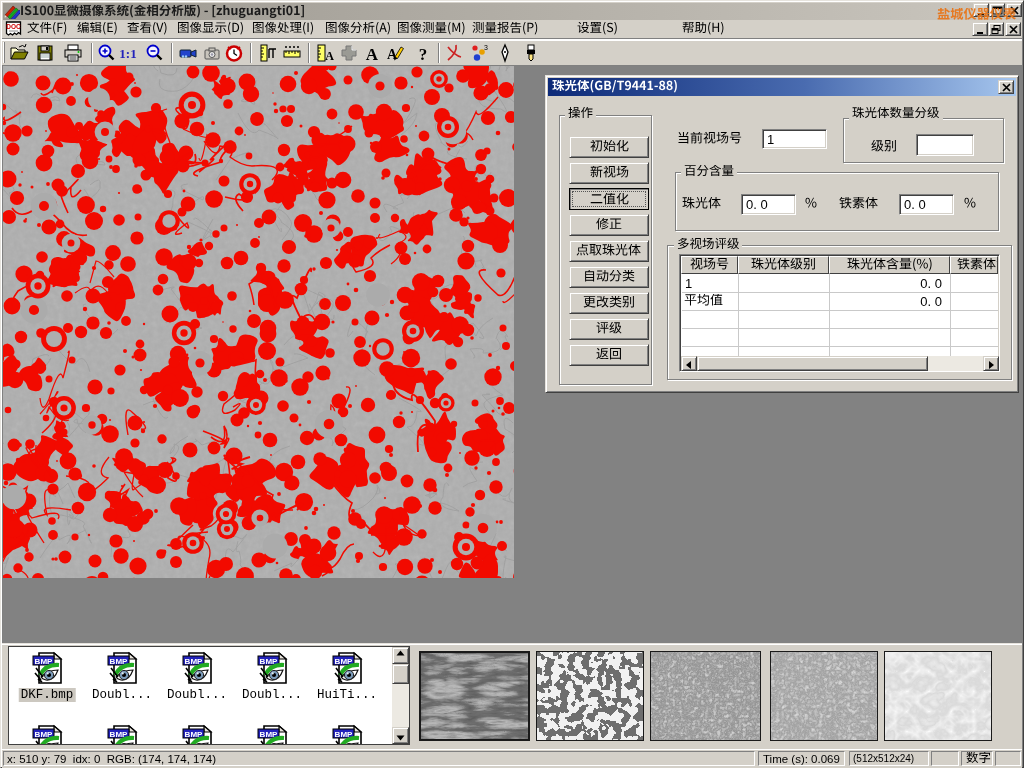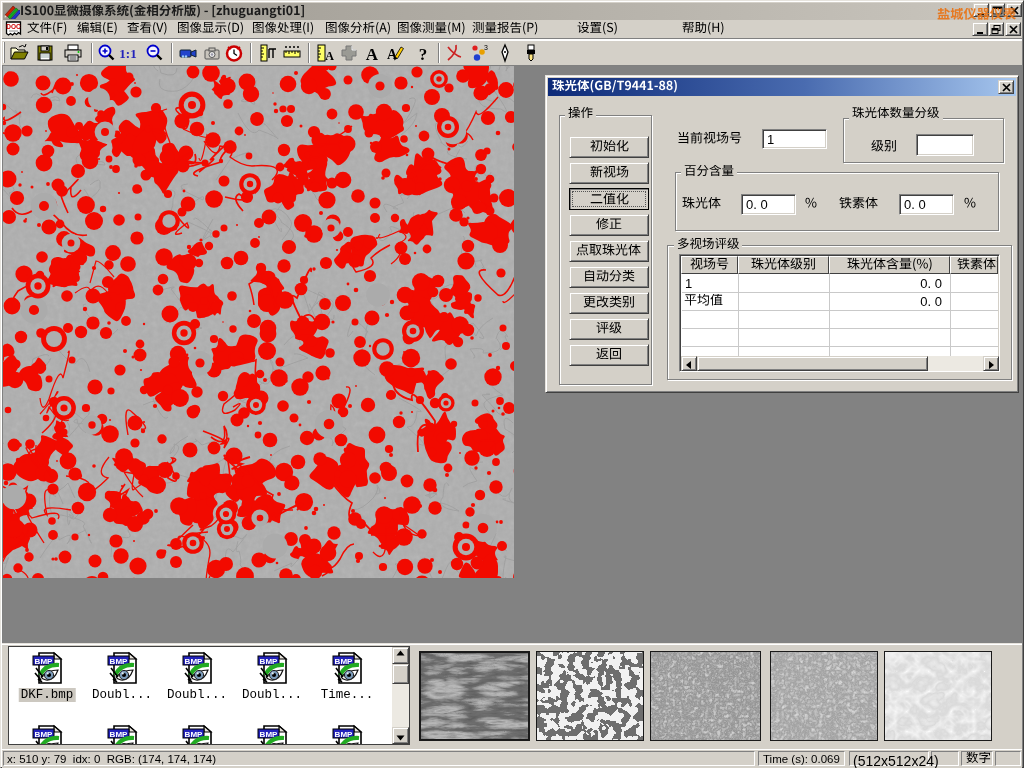--- a/index.html
+++ b/index.html
@@ -1504,21 +1504,21 @@
       <rect x="1" y="5" width="21" height="9" fill="#2222bb" stroke="#000"></rect>
       <text x="11.5" y="12.5" font-family="Liberation Sans" font-size="8" font-weight="bold" fill="#fff" text-anchor="middle">BMP</text>
       <path d="M8 24 Q14 13 27 14" fill="none" stroke="#22aa22" stroke-width="4.2"></path>
       <path d="M9 26 Q16 19 26 19 Q22 30 14 29 Q10 28 9 26 z" fill="#fff" stroke="#111" stroke-width="1.2"></path>
       <circle cx="17" cy="24" r="4.6" fill="#7a9ab8" stroke="#222"></circle>
       <circle cx="17" cy="24" r="2.1" fill="#000"></circle>
       <circle cx="15.7" cy="22.4" r="1.1" fill="#e8f0f8"></circle>
       <path d="M4 17 l7 9 M3 22 l6 7 M6 28 l4 3" stroke="#000" stroke-width="1.6"></path>
     </svg>
   </div>
-<div class="abs" style="left:347px;top:688px;transform:translateX(-50%);font-family:'Liberation Mono',monospace;font-size:12.5px;color:#000;padding:0 2px;white-space:nowrap">Time...</div>
+<div class="abs" style="left:347px;top:688px;transform:translateX(-50%);font-family:'Liberation Mono',monospace;font-size:12.5px;color:#000;padding:0 2px;white-space:nowrap">HuiTi...</div>
 <div style="position:absolute;left:332px;top:724px;clip-path:inset(0 0 13px 0);">
     <svg width="31" height="33" style="display:block">
       <path d="M7 2 h15 l7 6 v24 h-22 z" fill="#fff" stroke="#000" stroke-width="1.6"></path>
       <path d="M22 2 l7 6 h-7 z" fill="#e8e4dc" stroke="#000" stroke-width="1.2"></path>
       <rect x="1" y="5" width="21" height="9" fill="#2222bb" stroke="#000"></rect>
       <text x="11.5" y="12.5" font-family="Liberation Sans" font-size="8" font-weight="bold" fill="#fff" text-anchor="middle">BMP</text>
       <path d="M8 24 Q14 13 27 14" fill="none" stroke="#22aa22" stroke-width="4.2"></path>
       <path d="M9 26 Q16 19 26 19 Q22 30 14 29 Q10 28 9 26 z" fill="#fff" stroke="#111" stroke-width="1.2"></path>
       <circle cx="17" cy="24" r="4.6" fill="#7a9ab8" stroke="#222"></circle>
       <circle cx="17" cy="24" r="2.1" fill="#000"></circle>
@@ -1611,21 +1611,21 @@
   </div>
 <div style="position:absolute;left:2px;top:749px;width:1020px;height:19px;background:#d4d0c8;border-top:1px solid #ffffff;"></div>
 <div style="position:absolute;left:3px;top:751px;width:752px;height:15px;border:1px solid;border-color:#808080 #ffffff #ffffff #808080;"></div>
 <div style="position:absolute;left:758px;top:751px;width:87px;height:15px;border:1px solid;border-color:#808080 #ffffff #ffffff #808080;"></div>
 <div style="position:absolute;left:849px;top:751px;width:80px;height:15px;border:1px solid;border-color:#808080 #ffffff #ffffff #808080;"></div>
 <div style="position:absolute;left:931px;top:751px;width:28px;height:15px;border:1px solid;border-color:#808080 #ffffff #ffffff #808080;"></div>
 <div style="position:absolute;left:961px;top:751px;width:32px;height:15px;border:1px solid;border-color:#808080 #ffffff #ffffff #808080;"></div>
 <div style="position:absolute;left:995px;top:751px;width:26px;height:15px;border:1px solid;border-color:#808080 #ffffff #ffffff #808080;"></div>
 <div class="abs" style="left:7px;top:753px;font-size:11.5px;color:#000">x: 510 y: 79&nbsp; idx: 0&nbsp; RGB: (174, 174, 174)</div>
 <div class="abs" style="left:763px;top:753px;font-size:11.5px;color:#000">Time (s): 0.069</div>
-<div class="abs" style="left:853px;top:753px;font-size:14px;color:#000">(512x512x24)</div>
+<div class="abs" style="left:853px;top:753px;font-size:10px;color:#000">(512x512x24)</div>
 <div style="position:absolute;left:966px;top:752px;">
     <svg width="25" height="15" viewBox="0 0 25 15" style="display:block">
       <g fill="#000" transform="translate(0 10.0) scale(0.012500 -0.012500)">
         <path transform="translate(0.0 0)" d="M70 323H454V260H70ZM50 654H531V592H50ZM443 821 506 793Q485 759 461 724Q437 689 417 664L368 688Q381 706 394 730Q408 753 421 778Q434 802 443 821ZM257 841H327V404H257ZM88 793 143 815Q164 785 182 749Q201 713 207 686L150 661Q144 687 126 724Q108 762 88 793ZM258 628 309 598Q285 557 248 515Q210 473 166 438Q123 402 80 378Q73 391 62 408Q50 425 39 435Q81 454 123 484Q165 514 201 552Q237 590 258 628ZM316 607Q330 600 356 584Q382 567 412 548Q443 529 468 513Q493 497 503 489L461 435Q448 447 424 466Q401 485 373 506Q345 527 320 546Q295 564 279 574ZM612 646H948V576H612ZM629 832 698 821Q683 725 661 636Q639 548 608 472Q578 395 538 337Q533 343 522 352Q512 361 500 370Q489 378 481 383Q520 436 548 507Q577 578 597 661Q617 744 629 832ZM813 606 883 599Q860 430 815 300Q770 171 692 76Q614 -18 493 -83Q489 -75 482 -64Q475 -52 466 -40Q458 -29 451 -22Q566 34 639 120Q712 207 753 328Q794 449 813 606ZM647 583Q670 450 712 332Q753 214 817 126Q881 37 972 -12Q959 -22 944 -40Q930 -57 921 -71Q827 -14 762 81Q696 176 654 302Q611 427 585 572ZM110 153 157 198Q209 178 266 151Q323 124 374 96Q425 68 460 43L412 -6Q379 19 328 48Q277 78 220 106Q163 133 110 153ZM429 323H442L454 326L495 309Q464 201 402 126Q340 50 256 2Q173 -45 77 -72Q71 -59 61 -42Q51 -24 41 -14Q130 7 208 48Q287 90 344 156Q402 221 429 312ZM110 153Q132 184 155 224Q178 264 198 306Q219 349 233 387L300 375Q284 334 263 291Q242 248 220 209Q198 170 178 140Z"></path>
         <path transform="translate(1000.0 0)" d="M233 551H713V480H233ZM69 300H930V228H69ZM460 363H539V12Q539 -21 529 -39Q519 -57 492 -67Q466 -75 424 -77Q383 -79 319 -79Q317 -68 312 -54Q306 -41 300 -28Q293 -14 287 -4Q321 -5 352 -6Q382 -6 405 -6Q428 -6 437 -6Q450 -5 455 0Q460 4 460 14ZM691 551H711L728 555L779 516Q743 480 698 443Q652 406 602 374Q552 342 502 318Q495 328 482 342Q470 355 460 363Q503 384 546 413Q590 442 628 474Q666 507 691 535ZM80 736H920V529H843V664H154V529H80ZM423 824 497 847Q519 820 538 786Q558 751 567 725L490 697Q482 724 464 760Q445 795 423 824Z"></path>
       </g>
     </svg>
   </div>
 <div style="position:absolute;left:545px;top:75px;width:474px;height:318px;background:#d4d0c8;border:1px solid;border-color:#e6e3dd #404040 #404040 #e6e3dd;box-shadow:inset 1px 1px 0 #ffffff, inset -1px -1px 0 #808080;"></div>
 <div style="position:absolute;left:548px;top:78px;width:468px;height:18px;background:linear-gradient(90deg,#0d2a78 0%,#4a6cb0 55%,#a6c6ee 100%);"></div>

